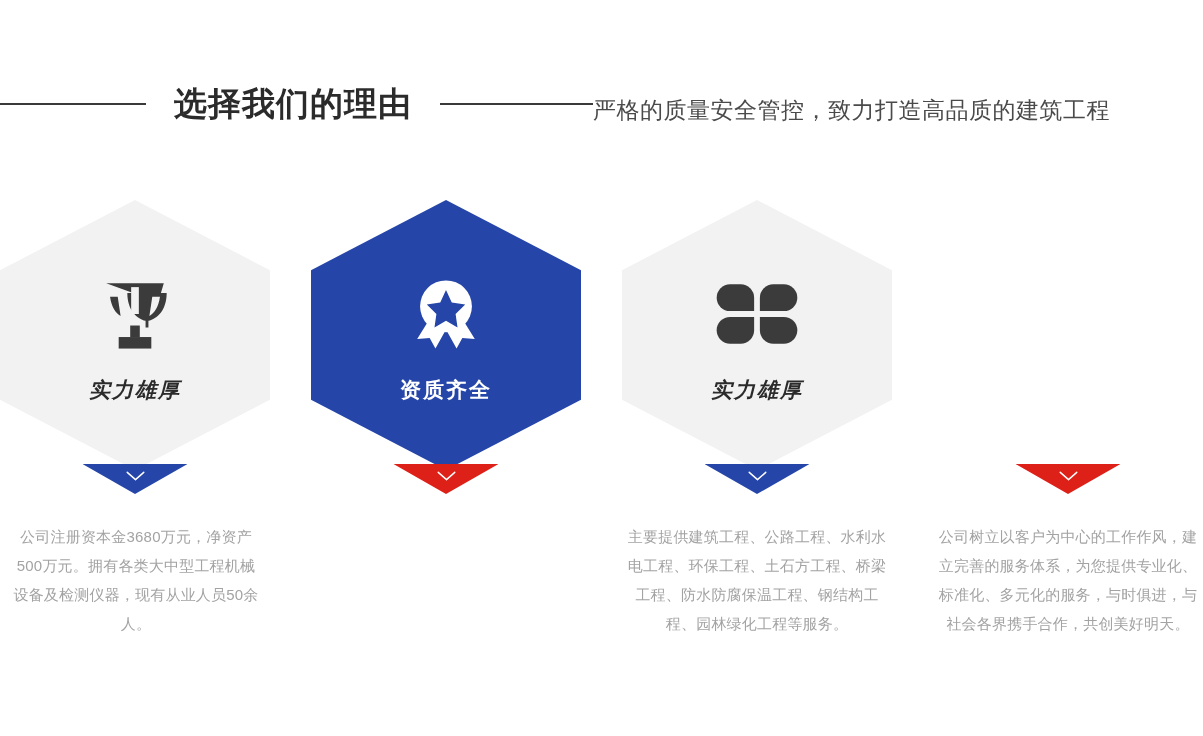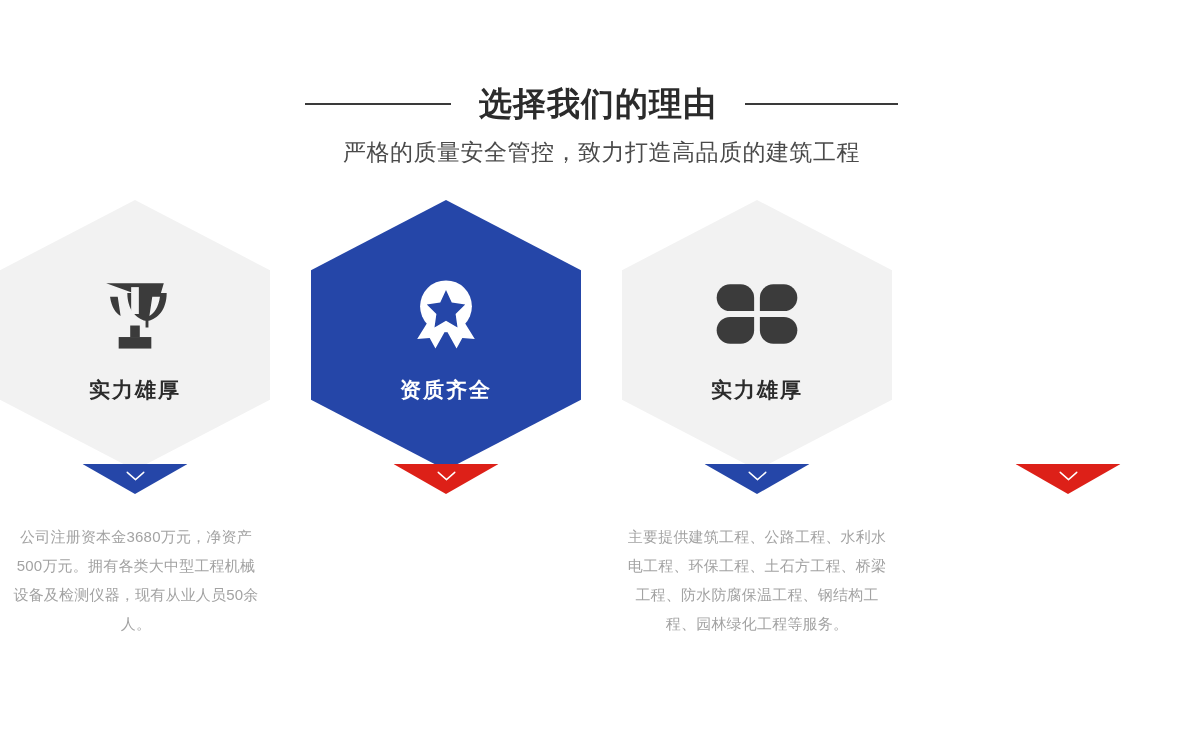--- a/index.html
+++ b/index.html
@@ -7,21 +7,21 @@
     width:1203px; height:736px;
     background:#ffffff;
     font-family:"Liberation Sans","DejaVu Sans",sans-serif;
     overflow:hidden;
   }
   #root { position:relative; width:1203px; height:736px; }
 
   
   .heading-wrap {
     position:absolute; left:0; top:82px; width:1203px;
-    display:flex; flex-direction:column; align-items:center;
+    display:flex; flex-direction:row; align-items:center;
   }
   .title-row {
     display:flex; align-items:center; justify-content:center;
     gap:28px;
   }
   .rule { width:146px; height:2px; background:#3a3a3a; }
   .rule.right { width:153px; }
   .main-title {
     font-size:33px; font-weight:bold; color:#2b2b2b;
     letter-spacing:1px; line-height:44px; white-space:nowrap;
@@ -59,21 +59,21 @@
   .hex-shadow.gray { background:#c9c9c9; }
   .hex-shadow.blue { background:#9aa6c4; }
 
   .hex-icon { width:96px; height:96px; margin-bottom:14px; }
   .hex-icon svg { width:100%; height:100%; display:block; }
 
   .hex-label {
     font-size:21px; font-weight:bold; letter-spacing:2px;
     line-height:28px; white-space:nowrap;
   }
-  .hex-label.dark  { color:#2b2b2b; }
+  .hex-label.dark  { color:#2b2b2b;font-style:italic; }
   .hex-label.light { color:#ffffff; }
 
   
   .tri {
     position:absolute; left:50%; top:264px;
     width:105px; height:30px;
     transform:translateX(-50%);
     clip-path:polygon(0% 0%, 100% 0%, 50% 100%);
     display:flex; justify-content:center;
   }
@@ -177,16 +177,17 @@
 
     <div class="card c4">
       <div class="hex-stack">
         <div class="hex-shadow blue"></div>
         <div class="tri red">
           <svg viewBox="0 0 24 14" aria-hidden="true">
             <path d="M3 3 L12 11 L21 3" fill="none" stroke="#ffffff" stroke-width="1.6" stroke-linecap="round" stroke-linejoin="round"></path>
           </svg>
         </div>
       </div>
+      <p class="desc">公司树立以客户为中心的工作作风，建立完善的服务体系，为您提供专业化、标准化、多元化的服务，与时俱进，与社会各界携手合作，共创美好明天。</p>
     </div>
 
   </div>
 </div>
 
 </body></html>

